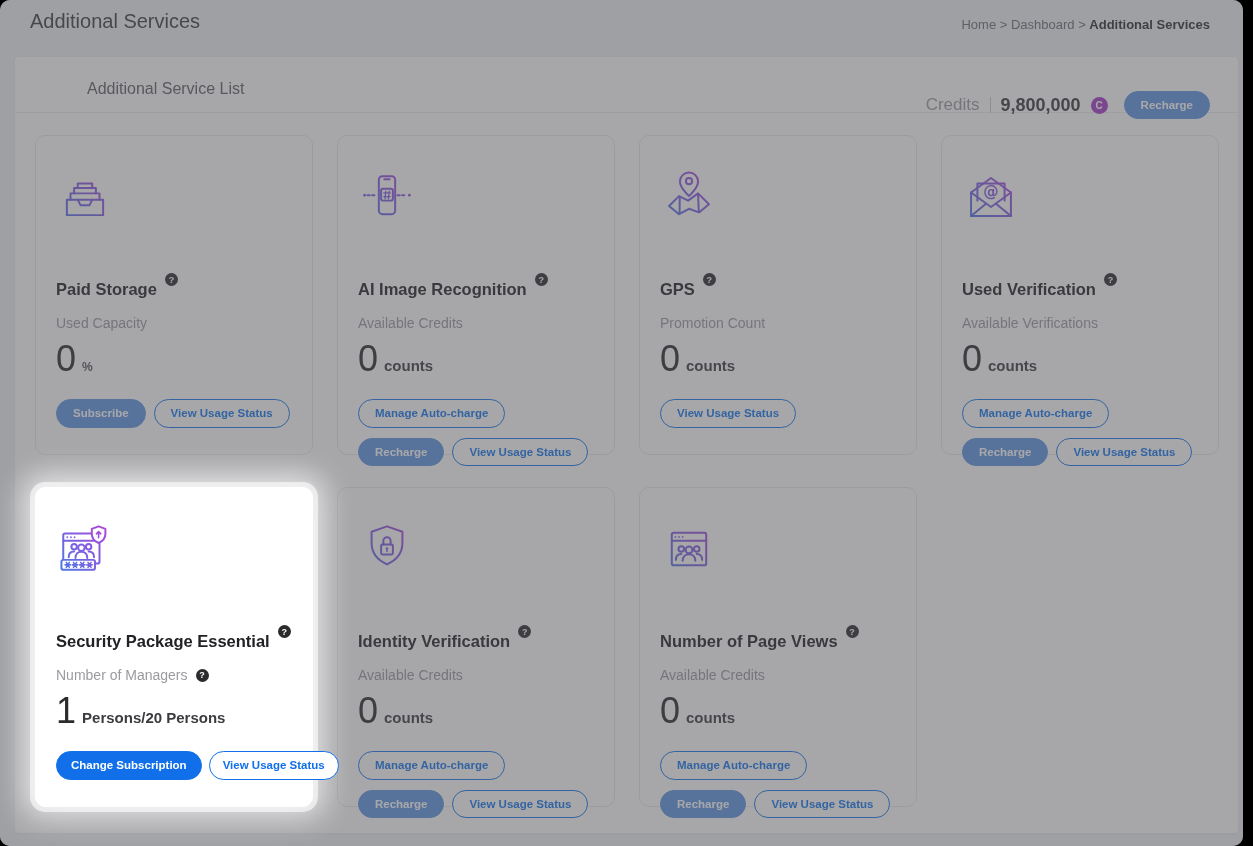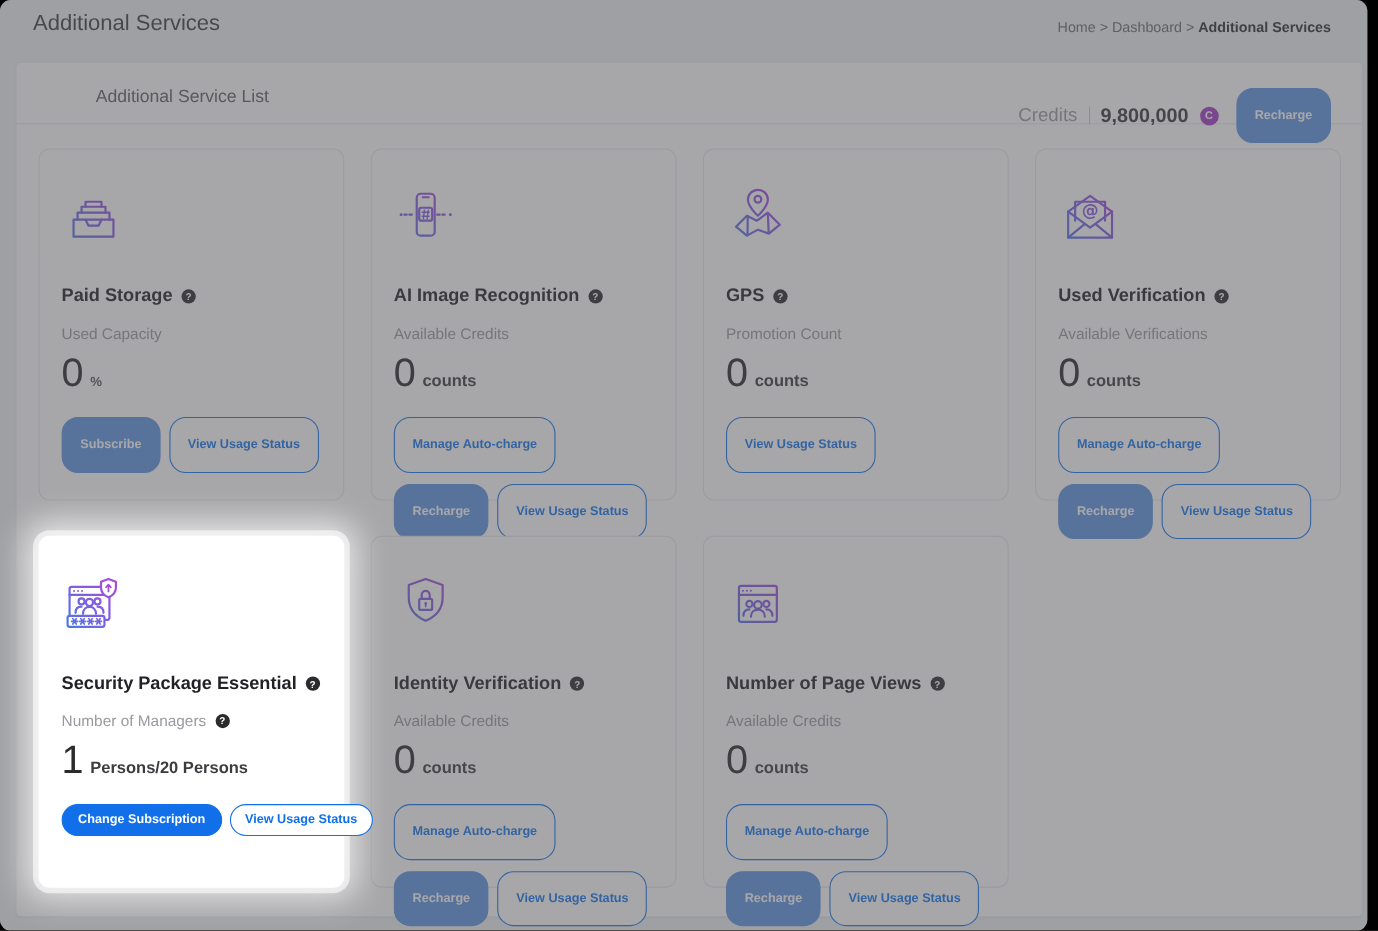--- a/index.html
+++ b/index.html
@@ -25,31 +25,31 @@
   .coin { width:17px; height:17px; border-radius:50%; background:#a53ec8; color:#fff; font-size:10px; font-weight:bold; display:inline-flex; align-items:center; justify-content:center; }
   .header-recharge { margin-left:6px; }
   
   .cards { position:absolute; left:20px; top:78px; display:grid; grid-template-columns:repeat(4,278px); gap:32px 24px; }
   .card { width:278px; height:320px; background:#fff; border:1px solid #e8e8ea; border-radius:10px; padding:0 20px; position:relative; }
   .card.highlighted { position:relative; z-index:10; border-color:#fff;
     box-shadow:0 0 0 5px rgba(255,255,255,.6), 0 0 28px 12px rgba(255,255,255,.75), 0 8px 24px rgba(50,50,60,.18); }
   .card-icon { margin-top:32px; width:60px; height:58px; }
   .card-icon svg { display:block; }
   .card-title-row { margin-top:34px; display:flex; align-items:center; gap:8px; }
-  .card-title { font-size:16.5px; font-weight:bold; color:#222226; }
+  .card-title { font-size:16.5px; font-weight:bold; color:#222226;margin-top:20px; }
   .info-dot { width:13px; height:13px; border-radius:50%; background:#2b2b2e; color:#fff; font-size:9px; font-weight:bold; display:inline-flex; align-items:center; justify-content:center; flex:0 0 auto; cursor:pointer; }
   .metric-label { margin-top:16px; display:flex; align-items:center; gap:8px; font-size:14px; color:#9a9aa0; }
   .value-row { margin-top:10px; display:flex; align-items:baseline; gap:6px; }
   .value-big { font-size:36px; font-weight:400; line-height:1; color:#2b2b2e; }
   .value-suffix { font-size:15px; font-weight:bold; color:#3c3c40; }
   .value-suffix.sub { font-size:12px; color:#55555a; }
   .buttons { margin-top:22px; display:flex; flex-wrap:wrap; gap:10px 8px; width:240px; }
   .card.highlighted .buttons { flex-wrap:nowrap; gap:7px; }
   
-  .pill { font-family:inherit; font-size:11.5px; font-weight:bold; border-radius:15px; padding:18px 16px; cursor:pointer; white-space:nowrap; line-height:1.1; }
+  .pill { font-family:inherit; font-size:11.5px; font-weight:bold; border-radius:15px; padding:7px 16px; cursor:pointer; white-space:nowrap; line-height:1.1; }
   .pill.filled { background:#5f95e0; color:#fff; border:1px solid #5f95e0; }
   .pill.outline { background:#fff; color:#1778ec; border:1px solid #1778ec; }
   .pill.filled-bright { background:#1170e9; color:#fff; border:1px solid #1170e9; padding:7px 14px; }
   .pill.outline-bright { background:#fff; color:#1170e9; border:1.5px solid #1170e9; padding:7px 13px; }
   
   .overlay { position:absolute; inset:0; background:rgba(80,80,86,0.5); z-index:5; }
 </style>
 </head>
 <body>
 

